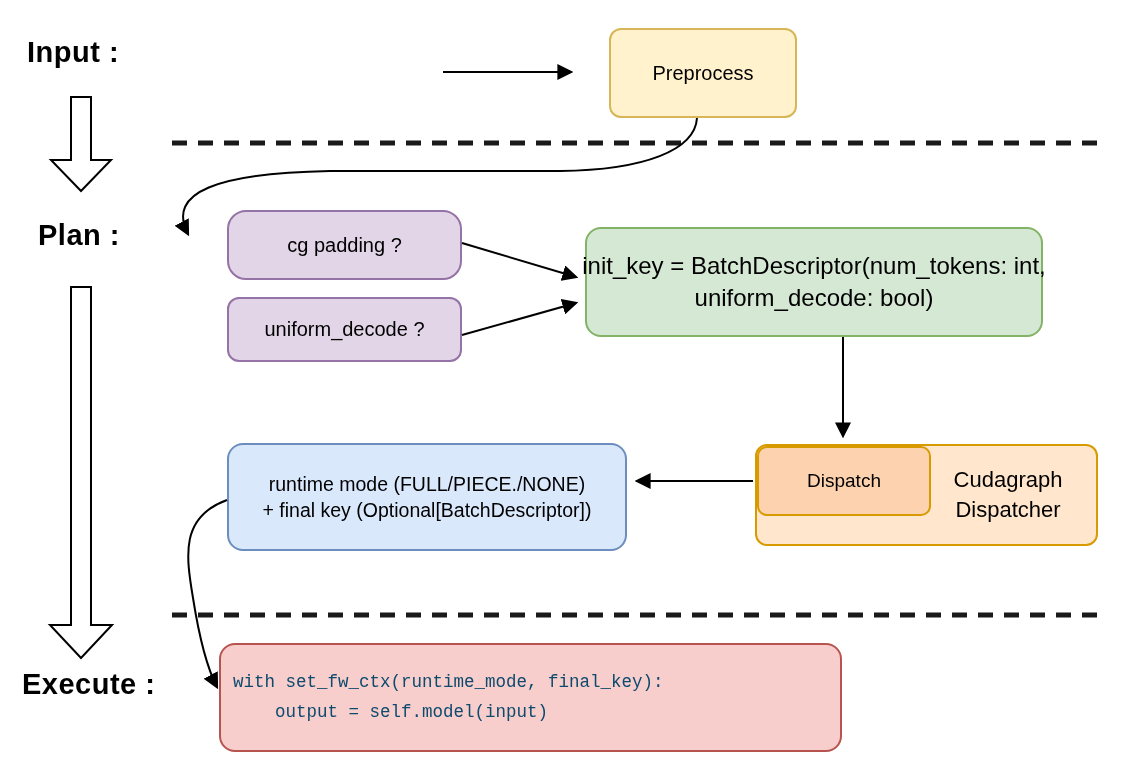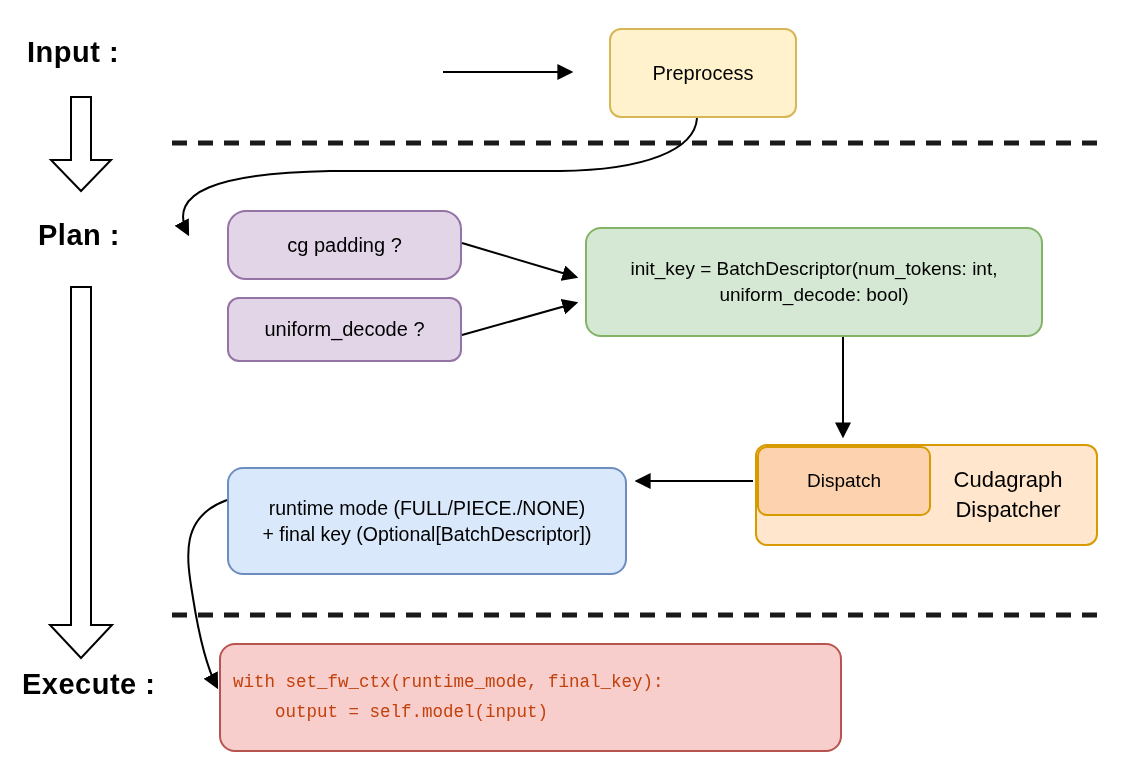--- a/index.html
+++ b/index.html
@@ -33,29 +33,29 @@
     text-align: center;
     box-sizing: border-box;
     line-height: 1.35;
   }
   .node .line { white-space: nowrap; }
 
   #node-input-batch   { left: 228px; top: 28px;  width: 215px; height: 88px;  font-size: 20px; }
   #node-preprocess    { left: 609px; top: 28px;  width: 188px; height: 90px;  font-size: 20px; }
   #node-cg-padding    { left: 227px; top: 210px; width: 235px; height: 70px;  font-size: 20px; }
   #node-uniform-decode{ left: 227px; top: 297px; width: 235px; height: 65px;  font-size: 20px; }
-  #node-init-key      { left: 585px; top: 227px; width: 458px; height: 110px; font-size: 19px; border-radius: 16px; }
+  #node-init-key      { left: 585px; top: 227px; width: 458px; height: 110px; font-size: 24px; border-radius: 16px; }
   #node-runtime-mode  { left: 227px; top: 443px; width: 400px; height: 108px; font-size: 19.5px; border-radius: 16px; }
   #node-cudagraph     { left: 755px; top: 444px; width: 343px; height: 102px; font-size: 22px; border-radius: 12px; }
   #node-dispatch      { left: 757px; top: 446px; width: 174px; height: 70px;  font-size: 19px; border-radius: 10px; }
   #node-execute-code  {
     left: 219px; top: 643px; width: 623px; height: 109px;
     font-family: "Liberation Mono", "DejaVu Sans Mono", monospace;
     font-size: 17.5px;
-    color: #c2410c;
+    color: #0c4a6e;
     align-items: flex-start;
     padding-left: 12px;
     border-radius: 16px;
     line-height: 1.7;
   }
   #node-execute-code .line { white-space: pre; text-align: left; }
 
   .cudagraph-label {
     position: absolute;
     right: 8px; top: 0;
@@ -87,21 +87,21 @@
 
   <div class="node" id="node-uniform-decode" style="background-color: rgb(225, 213, 231); border-color: rgb(150, 115, 166);">
     <div class="line">uniform_decode ?</div>
   </div>
 
   <div class="node" id="node-init-key" style="background-color: rgb(213, 232, 212); border-color: rgb(130, 179, 102);">
     <div class="line">init_key = BatchDescriptor(num_tokens: int,</div>
     <div class="line">uniform_decode: bool)</div>
   </div>
 
-  <div class="node" id="node-runtime-mode" style="background-color: rgb(218, 232, 252); border-color: rgb(108, 142, 191); margin-top: 24px;">
+  <div class="node" id="node-runtime-mode" style="background-color: rgb(218, 232, 252); border-color: rgb(108, 142, 191);">
     <div class="line">runtime mode (FULL/PIECE./NONE)</div>
     <div class="line">+ final key (Optional[BatchDescriptor])</div>
   </div>
 
   <div class="node" id="node-cudagraph" style="background-color: rgb(255, 230, 204); border-color: rgb(215, 155, 0);">
     <div class="cudagraph-label">
       <div class="line">Cudagraph</div>
       <div class="line">Dispatcher</div>
     </div>
   </div>

